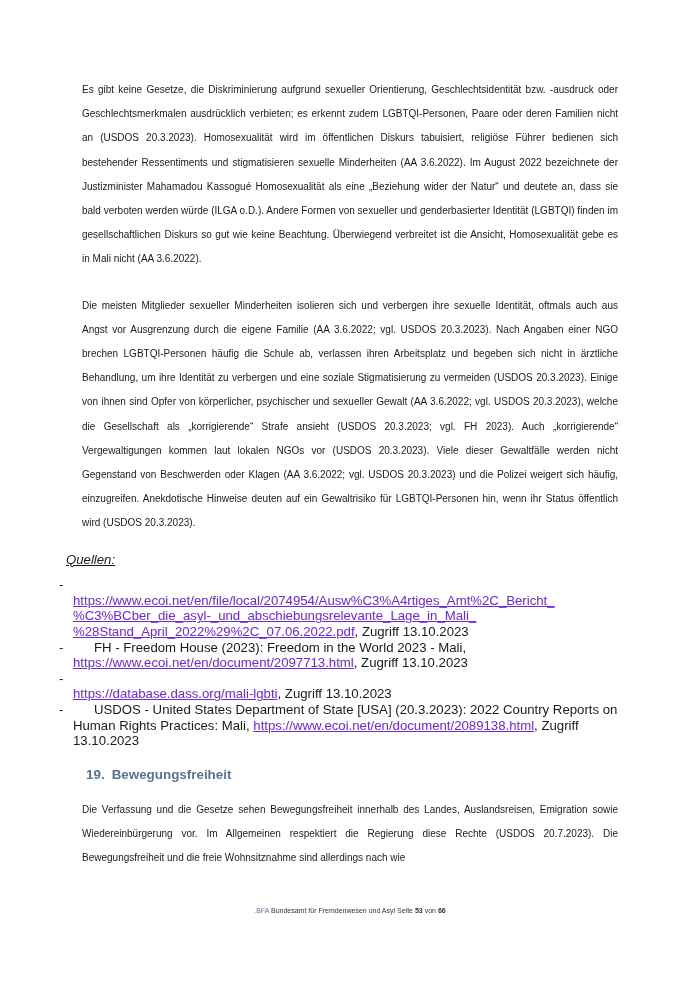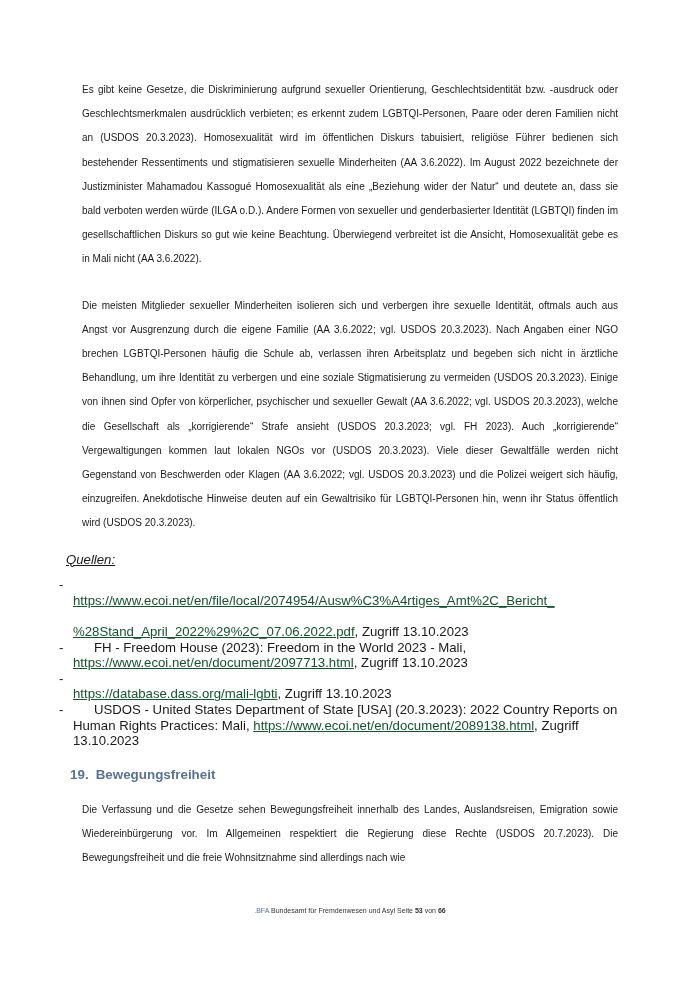--- a/index.html
+++ b/index.html
@@ -6,41 +6,41 @@
   body { width:700px; height:990px; position:relative; overflow:hidden;
          font-family:"Liberation Sans", sans-serif; color:#1a1a1a; }
   .page { position:absolute; left:66px; top:62px; width:568px; }
   .para { font-size:10px; line-height:24.2px; text-align:justify; margin:16px; }
   .para + .para { margin-top:22px; }
   .sources { margin-top:14px; font-size:13.2px; line-height:15.6px; }
   .sources-title { text-decoration:underline; margin-bottom:10px;font-style:italic; }
   .src { position:relative; padding-left:7px; }
   .src .dash { position:absolute; left:-7px; top:0; }
   .src .lead { padding-left:21px; }
-  a.link { color:#14532d; text-decoration:underline; }
+  a.link { color:#6d28d9; text-decoration:underline; }
   .heading { margin-top:18px; margin-bottom:6px; font-size:13.4px; font-weight:bold; color:#5a7293; }
-  .heading .num { margin-right:7px; margin-left:4px; }
+  .heading .num { margin-right:7px; margin-left:20px; }
   .footer { position:absolute; top:907px; left:0; width:700px; text-align:center; font-size:7px; color:#333; }
   .footer .bfa { color:#5a7293; }
   .footer b { font-weight:bold; }
 </style>
 </head>
 <body>
 
 <div class="page">
   <p class="para">Es gibt keine Gesetze, die Diskriminierung aufgrund sexueller Orientierung, Geschlechtsidentität bzw. -ausdruck oder Geschlechtsmerkmalen ausdrücklich verbieten; es erkennt zudem LGBTQI-Personen, Paare oder deren Familien nicht an (USDOS 20.3.2023). Homosexualität wird im öffentlichen Diskurs tabuisiert, religiöse Führer bedienen sich bestehender Ressentiments und stigmatisieren sexuelle Minderheiten (AA 3.6.2022). Im August 2022 bezeichnete der Justizminister Mahamadou Kassogué Homosexualität als eine „Beziehung wider der Natur“ und deutete an, dass sie bald verboten werden würde (ILGA o.D.). Andere Formen von sexueller und genderbasierter Identität (LGBTQI) finden im gesellschaftlichen Diskurs so gut wie keine Beachtung. Überwiegend verbreitet ist die Ansicht, Homosexualität gebe es in Mali nicht (AA 3.6.2022).</p>
   <p class="para">Die meisten Mitglieder sexueller Minderheiten isolieren sich und verbergen ihre sexuelle Identität, oftmals auch aus Angst vor Ausgrenzung durch die eigene Familie (AA 3.6.2022; vgl. USDOS 20.3.2023). Nach Angaben einer NGO brechen LGBTQI-Personen häufig die Schule ab, verlassen ihren Arbeitsplatz und begeben sich nicht in ärztliche Behandlung, um ihre Identität zu verbergen und eine soziale Stigmatisierung zu vermeiden (USDOS 20.3.2023). Einige von ihnen sind Opfer von körperlicher, psychischer und sexueller Gewalt (AA 3.6.2022; vgl. USDOS 20.3.2023), welche die Gesellschaft als „korrigierende“ Strafe ansieht (USDOS 20.3.2023; vgl. FH 2023). Auch „korrigierende“ Vergewaltigungen kommen laut lokalen NGOs vor (USDOS 20.3.2023). Viele dieser Gewaltfälle werden nicht Gegenstand von Beschwerden oder Klagen (AA 3.6.2022; vgl. USDOS 20.3.2023) und die Polizei weigert sich häufig, einzugreifen. Anekdotische Hinweise deuten auf ein Gewaltrisiko für LGBTQI-Personen hin, wenn ihr Status öffentlich wird (USDOS 20.3.2023).</p>
 
   <div class="sources">
     <div class="sources-title">Quellen:</div>
 
     <div class="src">
       <span class="dash">-</span>
       <br>
-      <a class="link"><span>https://www.ecoi.net/en/file/local/2074954/Ausw%C3%A4rtiges_Amt%2C_Bericht_</span><br><br><span>%28Stand_April_2022%29%2C_07.06.2022.pdf</span></a><span>, Zugriff 13.10.2023</span>
+      <a class="link"><span>https://www.ecoi.net/en/file/local/2074954/Ausw%C3%A4rtiges_Amt%2C_Bericht_</span><br><span>%C3%BCber_die_asyl-_und_abschiebungsrelevante_Lage_in_Mali_</span><br><span>%28Stand_April_2022%29%2C_07.06.2022.pdf</span></a><span>, Zugriff 13.10.2023</span>
     </div>
 
     <div class="src">
       <span class="dash">-</span>
       <span class="lead">FH - Freedom House (2023): Freedom in the World 2023 - Mali,</span><br>
       <a class="link">https://www.ecoi.net/en/document/2097713.html</a><span>, Zugriff 13.10.2023</span>
     </div>
 
     <div class="src">
       <span class="dash">-</span>

